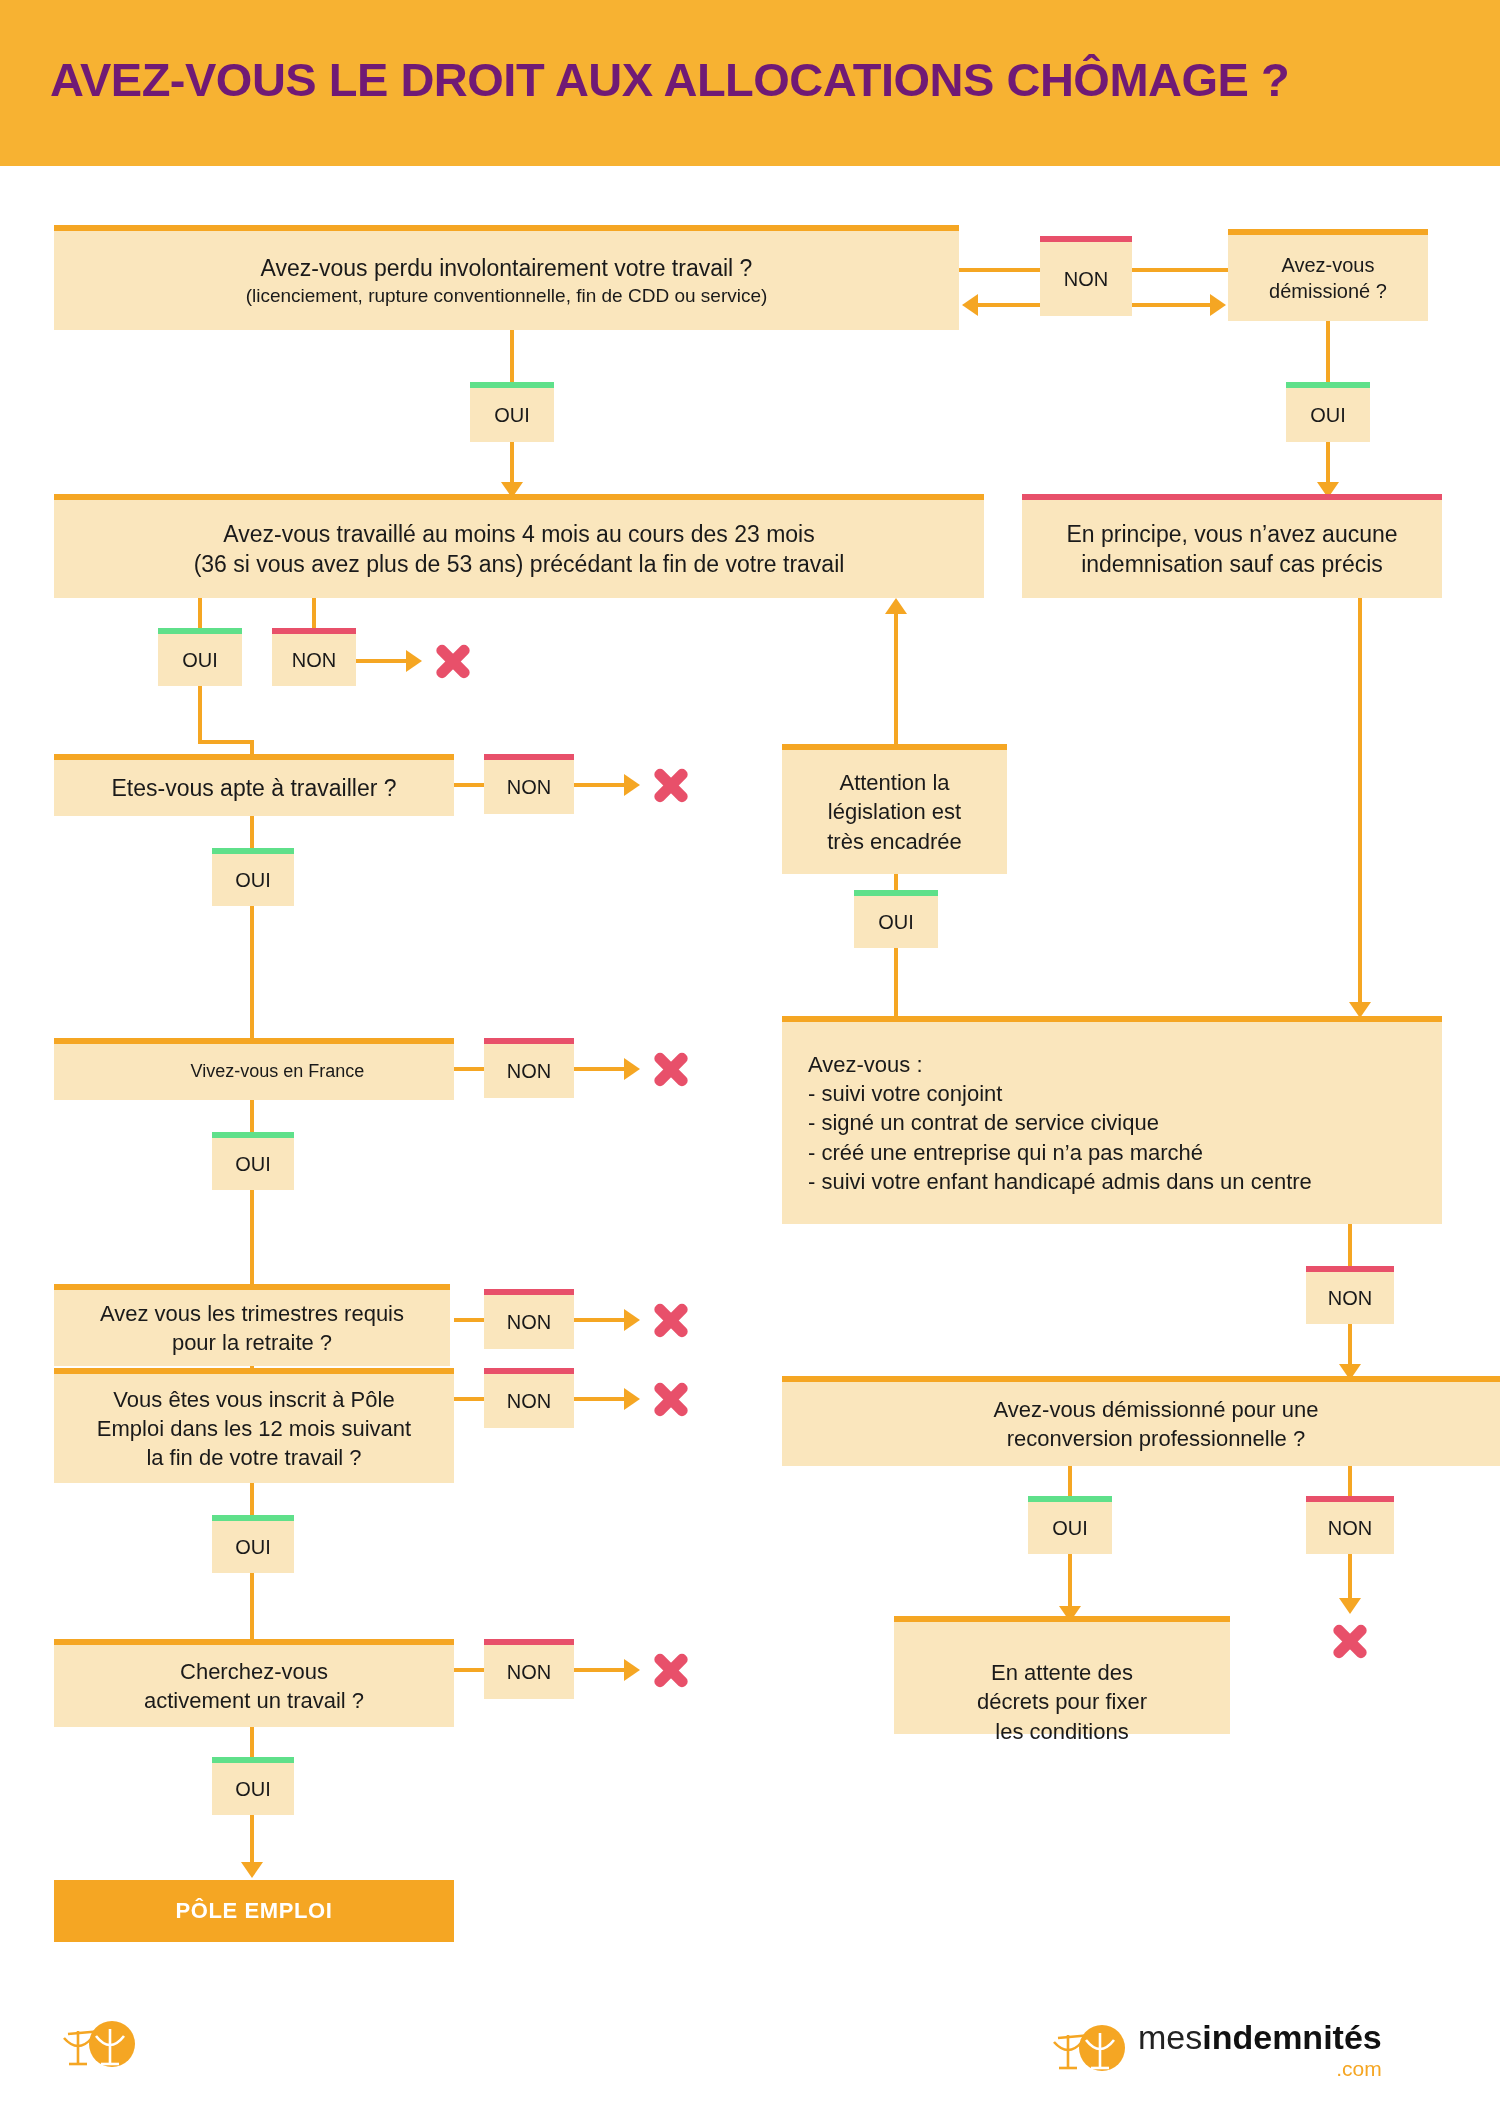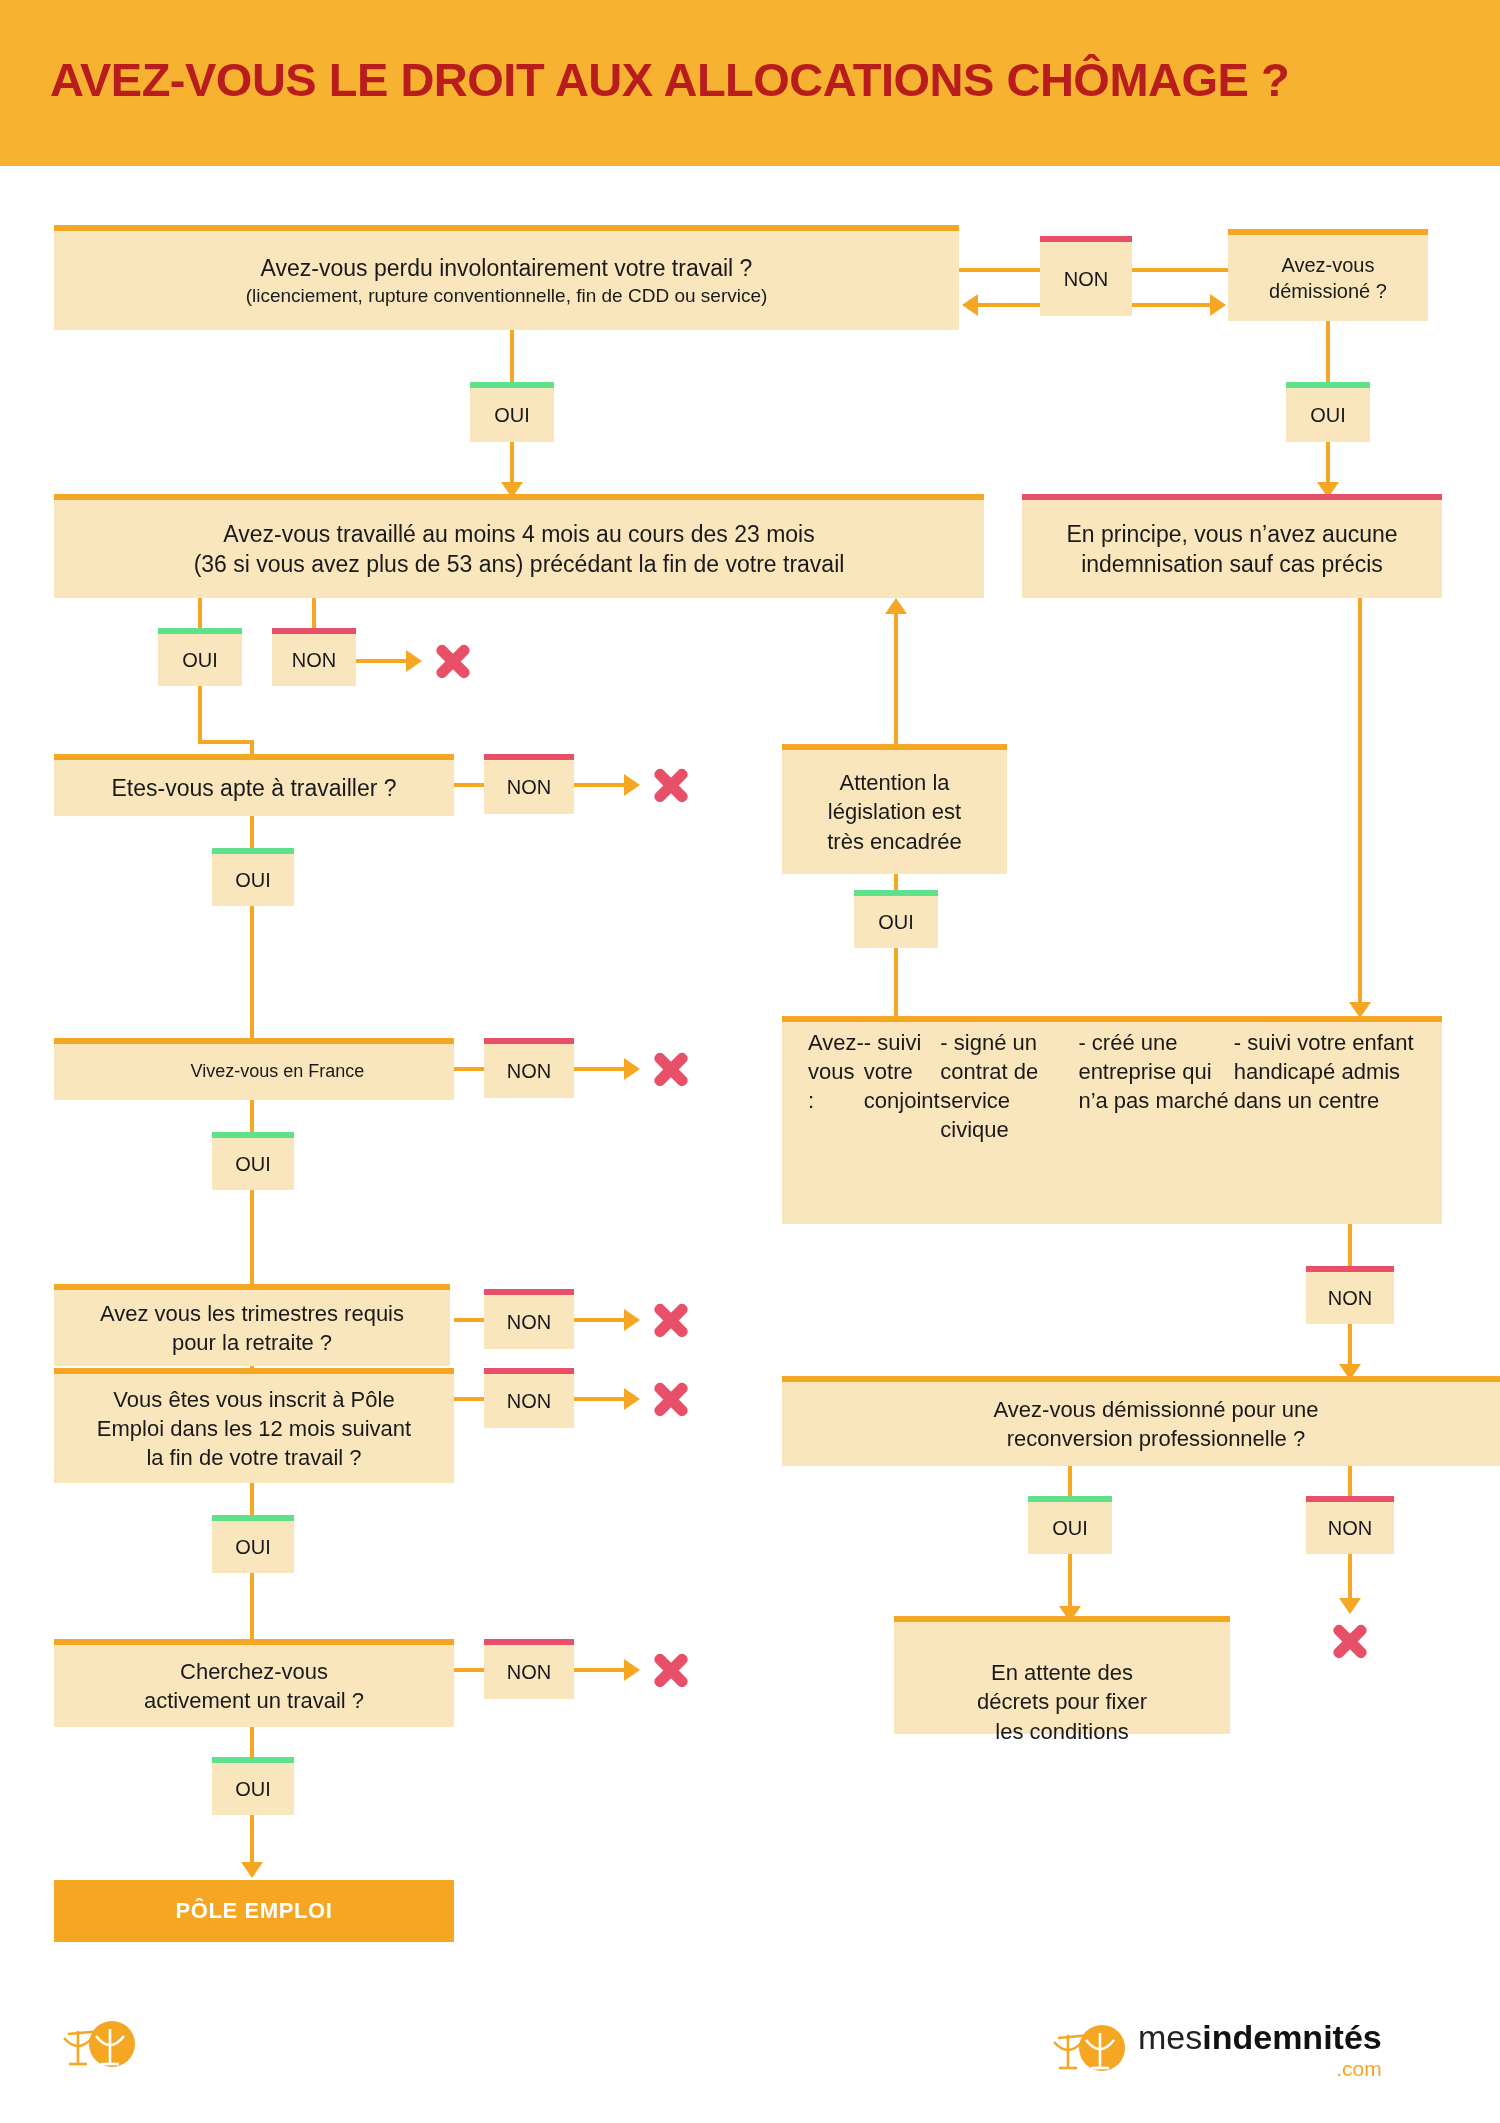--- a/index.html
+++ b/index.html
@@ -10,21 +10,21 @@
   #canvas{position:relative;width:1500px;height:2123px;background:#fff;}
 
   
   .header{
     position:absolute;left:0;top:0;width:1500px;height:166px;
     background:#f7b232;
   }
   .header h1{
     position:absolute;left:50px;top:52px;margin:0;
     font-size:47px;letter-spacing:-0.5px;font-weight:700;
-    color:#b91c1c;white-space:nowrap;
+    color:#701a75;white-space:nowrap;
     font-family:"Liberation Sans","DejaVu Sans",sans-serif;
   }
 
   
   .node{
     position:absolute;box-sizing:border-box;
     background:#fae6bd;
     display:flex;align-items:center;justify-content:center;
     text-align:center;color:#1a1a1a;
     font-size:20px;line-height:1.32;
@@ -239,21 +239,21 @@
     <span class="a"></span>
       <span class="b"></span>
   </div>
 
   <div class="v-line" style="left:250px;top:1366px;width:4px;height:32px;"></div>
   <div class="chip green" style="left:212px;top:1398px;width:82px;height:58px;">
     <span>OUI</span>
   </div>
   <div class="v-line" style="left:250px;top:1456px;width:4px;height:904px;height:54px;"></div>
 
-  <div class="node top-orange left-align" style="left:782px;top:1016px;width:660px;height:208px;align-items:flex-start;justify-content:center;">
+  <div class="node top-orange left-align" style="left:782px;top:1016px;width:660px;height:208px;flex-direction:column;align-items:flex-start;justify-content:center;">
     <div style="font-size:22px;">Avez-vous :</div>
     <div style="font-size:22px;">- suivi votre conjoint</div>
     <div style="font-size:22px;">- signé un contrat de service civique</div>
     <div style="font-size:22px;">- créé une entreprise qui n’a pas marché</div>
     <div style="font-size:22px;">- suivi votre enfant handicapé admis dans un centre</div>
   </div>
 
   <div class="v-line" style="left:1348px;top:1224px;width:4px;height:42px;"></div>
   <div class="chip red" style="left:1306px;top:1266px;width:88px;height:58px;">
     <span>NON</span>

